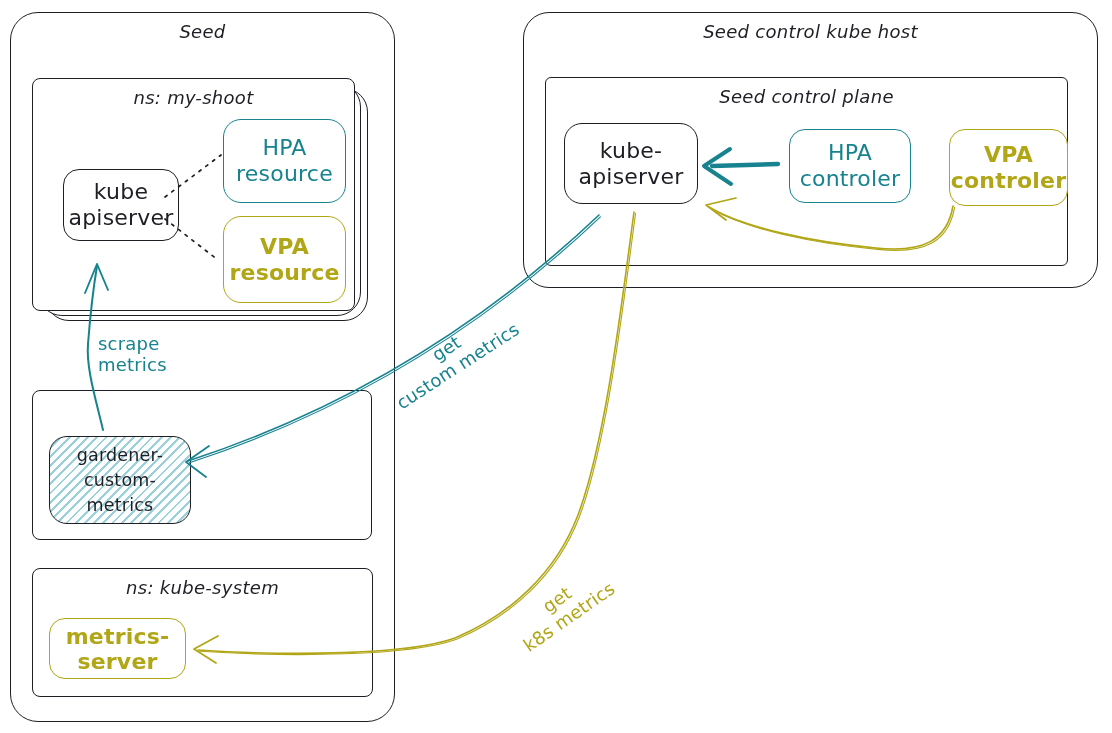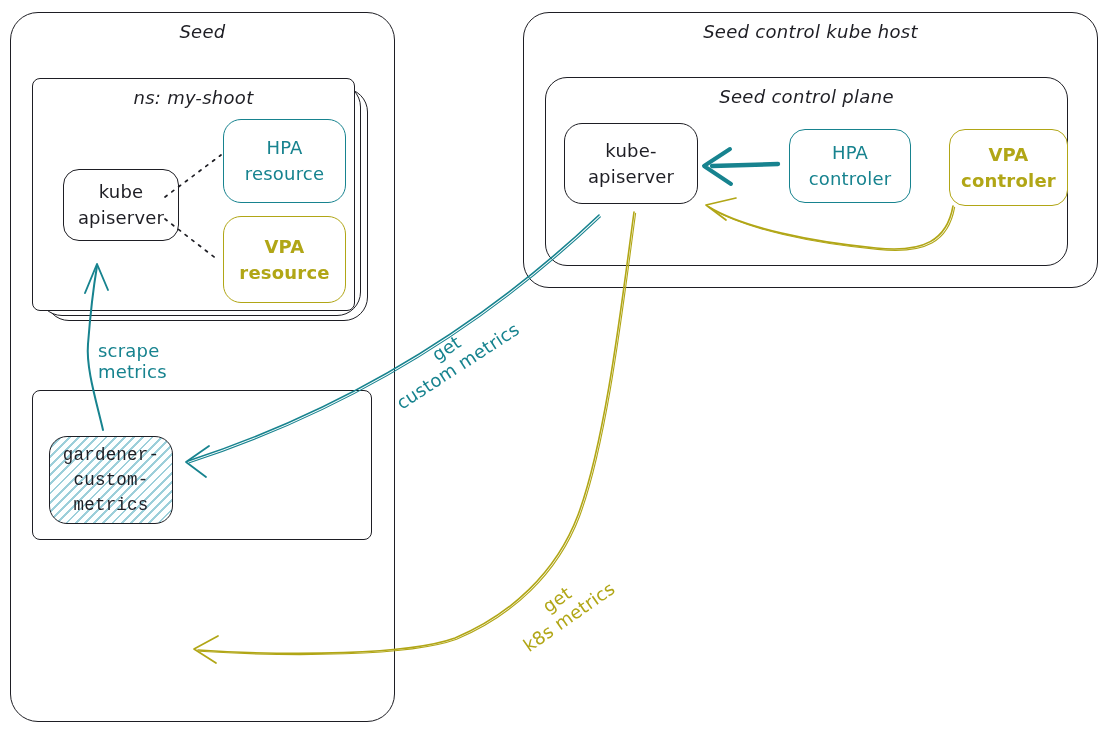--- a/index.html
+++ b/index.html
@@ -7,21 +7,21 @@
     position:relative; width:1112px; height:733px;
     font-family:"DejaVu Sans", "Liberation Sans", sans-serif;
     color:var(--ink,#1e1e24); overflow:hidden; background:#fff;
   }
   .box { position:absolute; box-sizing:border-box; border:1.7px solid var(--ink,#1e1e24); background:#fff; }
   .box.teal  { border-color:var(--teal,#17838f); color:var(--teal,#17838f); }
   .box.olive { border-color:var(--olive,#b1a616); color:var(--olive,#b1a616);font-weight:bold; }
   .outer  { border-radius:28px; background:transparent; }
   .ns     { border-radius:8px; }
   .node   { border-radius:16px; display:flex; flex-direction:column; align-items:center; justify-content:center; text-align:center; }
-  .node .ln { line-height:26px; font-size:18px; letter-spacing:.2px; }
+  .node .ln { line-height:26px; font-size:22px; letter-spacing:.2px; }
   .title  { position:absolute; top:8px; left:0; right:0; text-align:center; font-size:18px; letter-spacing:.3px; color:var(--ink,#1e1e24);font-style:italic; }
   .stack  { border-radius:24px; background:#fff; }
   #gcm {
     background-color:#fdffff;
     background-image:repeating-linear-gradient(135deg, var(--hatch,#9ccfda) 0px, var(--hatch,#9ccfda) 2px, rgba(0,0,0,0) 2px, rgba(0,0,0,0) 6.5px);
     color:var(--ink,#1e1e24);
   }
   #gcm .ln { line-height:25px; font-size:17.5px; }
   #metrics-server .ln { line-height:25px; }
   svg.overlay { position:absolute; left:0; top:0; pointer-events:none; }
@@ -58,33 +58,40 @@
       <div class="ln">resource</div>
     </div>
 
     <div class="box node olive" style="left:190px; top:137px; width:123px; height:87px; border-radius:18px;">
       <div class="ln">VPA</div>
       <div class="ln">resource</div>
     </div>
   </div>
 
   <div class="box ns" id="garden-box" style="left:32px; top:390px; width:340px; height:150px;">
-    <div class="box node" id="gcm" style="left:16px; top:45px; width:124px; height:88px; border-radius:18px;font-family:Liberation Mono, monospace;">
+    <div class="box node" id="gcm" style="left:16px; top:45px; width:142px; height:88px; border-radius:18px;">
       <div class="ln">gardener-</div>
       <div class="ln">custom-</div>
       <div class="ln">metrics</div>
     </div>
   </div>
 
+  <div class="box ns" id="kube-system-box" style="left:32px; top:568px; width:341px; height:129px;">
+    <div class="title">ns: kube-system</div>
+    <div class="box node olive" id="metrics-server" style="left:16px; top:49px; width:137px; height:61px;">
+      <div class="ln">metrics-</div>
+      <div class="ln">server</div>
+    </div>
+  </div>
 
   <div class="box outer" id="host-box" style="left:523px; top:12px; width:575px; height:276px; border-radius:26px;">
     <div class="title">Seed control kube host</div>
   </div>
 
-  <div class="box ns" id="control-plane-box" style="left:545px; top:77px; width:523px; height:189px; border-radius:22px;">
+  <div class="box ns" id="control-plane-box" style="left:545px; top:77px; width:523px; height:189px; border-radius:6px;">
     <div class="title">Seed control plane</div>
 
     <div class="box node" style="left:18px; top:45px; width:134px; height:81px; border-radius:18px;">
       <div class="ln">kube-</div>
       <div class="ln">apiserver</div>
     </div>
 
     <div class="box node teal" style="left:243px; top:51px; width:122px; height:74px;">
       <div class="ln">HPA</div>
       <div class="ln">controler</div>
@@ -125,21 +132,21 @@
       </g>
 
       <g>
         <path class="stroke-olive" stroke-width="1.6" d="M634 212 C622 300 606 440 578 515 C556 573 510 615 455 638 C408 655 290 656 198 650"></path>
         <path class="stroke-olive" stroke-width="1.1" transform="translate(1.6,1.2)" d="M634 212 C622 300 606 440 578 515 C556 573 510 615 455 638 C408 655 290 656 198 650"></path>
         <path class="stroke-olive" stroke-width="1.7" d="M218 636 L194 649 L216 663"></path>
       </g>
     </g>
   </svg>
 
-  <div class="edge-label teal" style="left:98px; top:340px;">
+  <div class="edge-label teal" style="left:98px; top:333px;">
     <div>scrape</div>
     <div>metrics</div>
   </div>
 
   <div class="edge-label teal rot" style="left:352px; top:336px; width:200px; transform:rotate(-33deg);">
     <div>get</div>
     <div>custom metrics</div>
   </div>
 
   <div class="edge-label olive rot" style="left:473px; top:587px; width:180px; transform:rotate(-35deg);">

